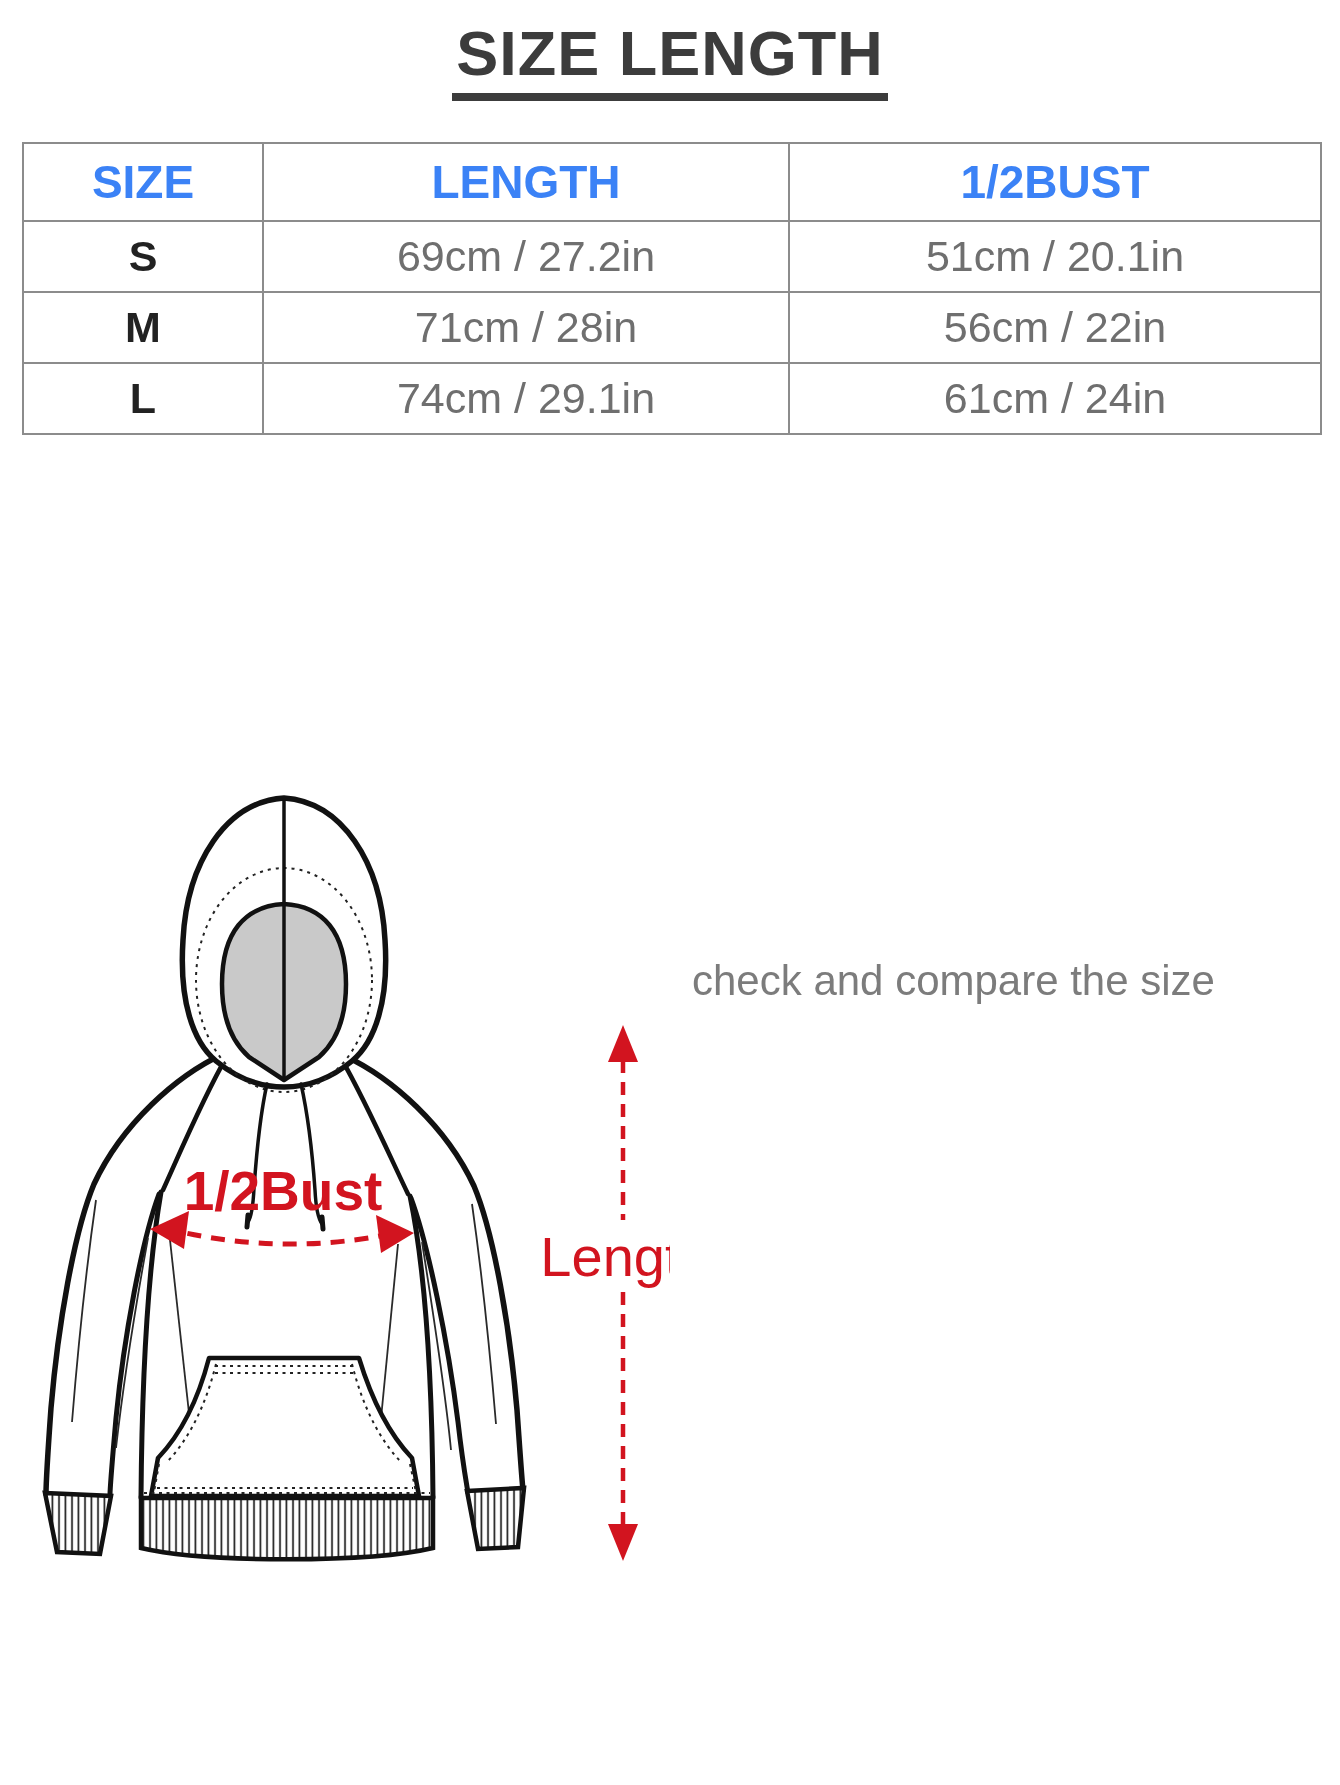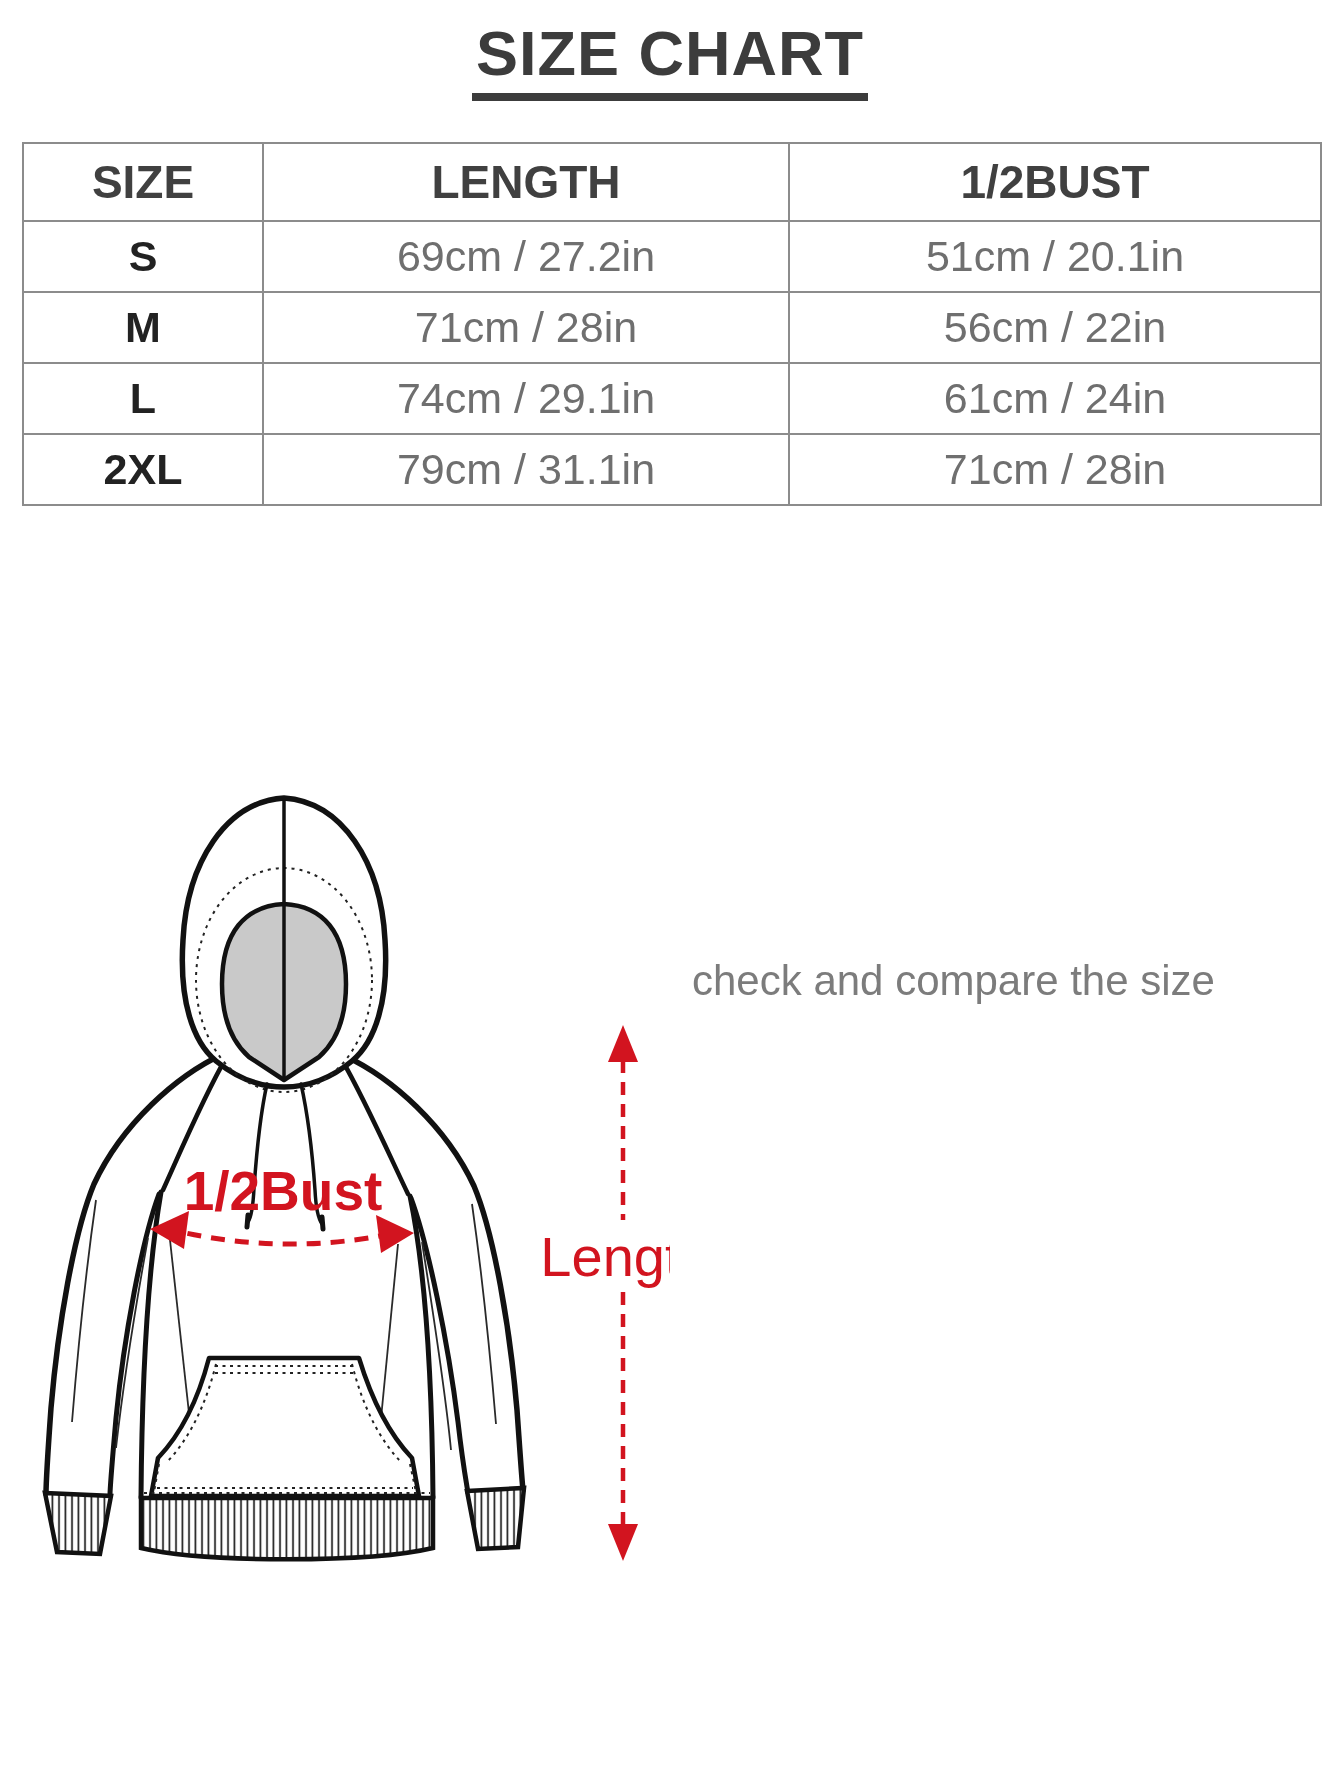--- a/index.html
+++ b/index.html
@@ -33,21 +33,21 @@
   .size-table col.c1{width:240px;}
   .size-table col.c2{width:526px;}
   .size-table col.c3{width:532px;}
   .size-table td,.size-table th{
     border:2px solid #8c8c8c;
     text-align:center;vertical-align:middle;
     background:#fff;
   }
   .size-table thead th{
     height:74px;
-    font-size:46px;font-weight:bold;color:#404040;margin-top:16px;
+    font-size:46px;font-weight:bold;color:#3b82f6;margin-top:16px;
   }
   .size-table tbody td{
     height:67px;
     font-size:43px;color:#6f6f6f;font-weight:normal;
   }
   .size-table tbody td.size-cell{
     font-weight:bold;color:#222;font-size:43px;
   }
   
   .note{
@@ -62,21 +62,21 @@
     position:absolute;left:30px;top:770px;
     width:640px;height:800px;
   }
 </style>
 </head>
 <body>
 
 <div class="page">
 
   <div class="title-wrap">
-    <div class="title">SIZE CHART</div>
+    <div class="title">SIZE LENGTH</div>
   </div>
 
   <table class="size-table">
     <colgroup>
         <col class="c1">
         <col class="c2">
         <col class="c3">
       </colgroup>
     <thead>
       <tr>
@@ -93,25 +93,20 @@
       </tr>
       <tr>
         <td class="size-cell">M</td>
         <td>71cm / 28in</td>
         <td>56cm / 22in</td>
       </tr>
       <tr>
         <td class="size-cell">L</td>
         <td>74cm / 29.1in</td>
         <td>61cm / 24in</td>
-      </tr>
-      <tr>
-        <td class="size-cell">2XL</td>
-        <td>79cm / 31.1in</td>
-        <td>71cm / 28in</td>
       </tr>
     </tbody>
   </table>
 
   <svg class="hoodie-svg" viewBox="0 0 640 800" xmlns="http://www.w3.org/2000/svg">
     <defs>
       <pattern id="rib" width="6.5" height="12" patternUnits="userSpaceOnUse">
         <rect width="6.5" height="12" fill="#ffffff"></rect>
         <line x1="3" y1="0" x2="3" y2="12" stroke="#1a1a1a" stroke-width="1.7"></line>
       </pattern>

